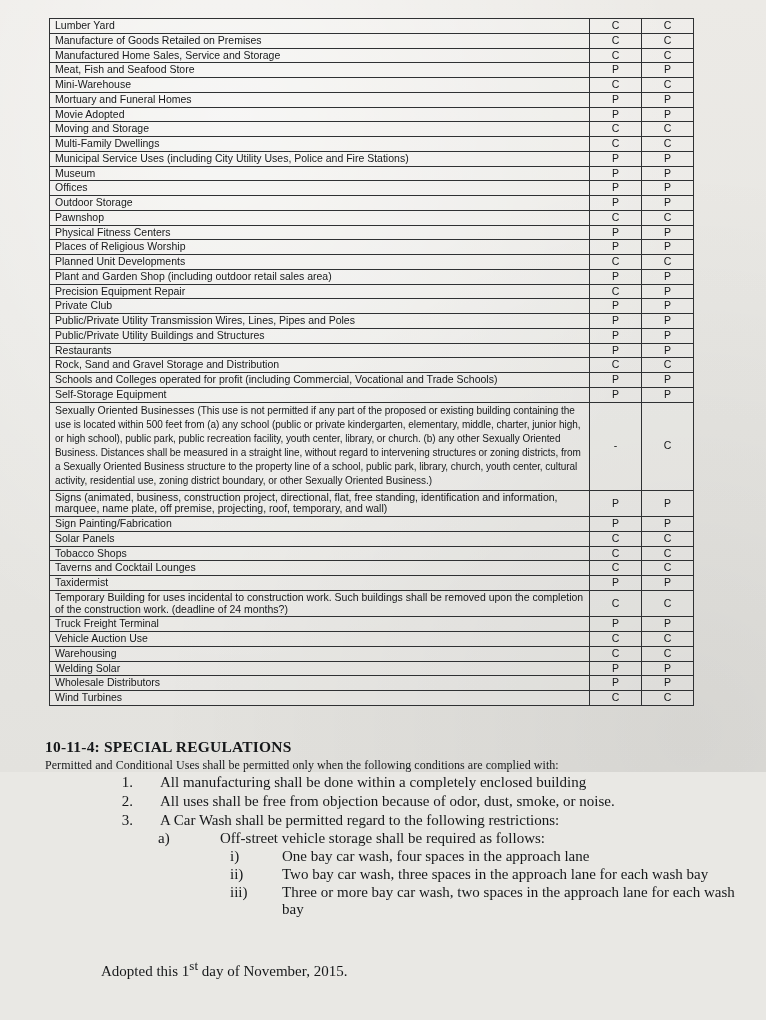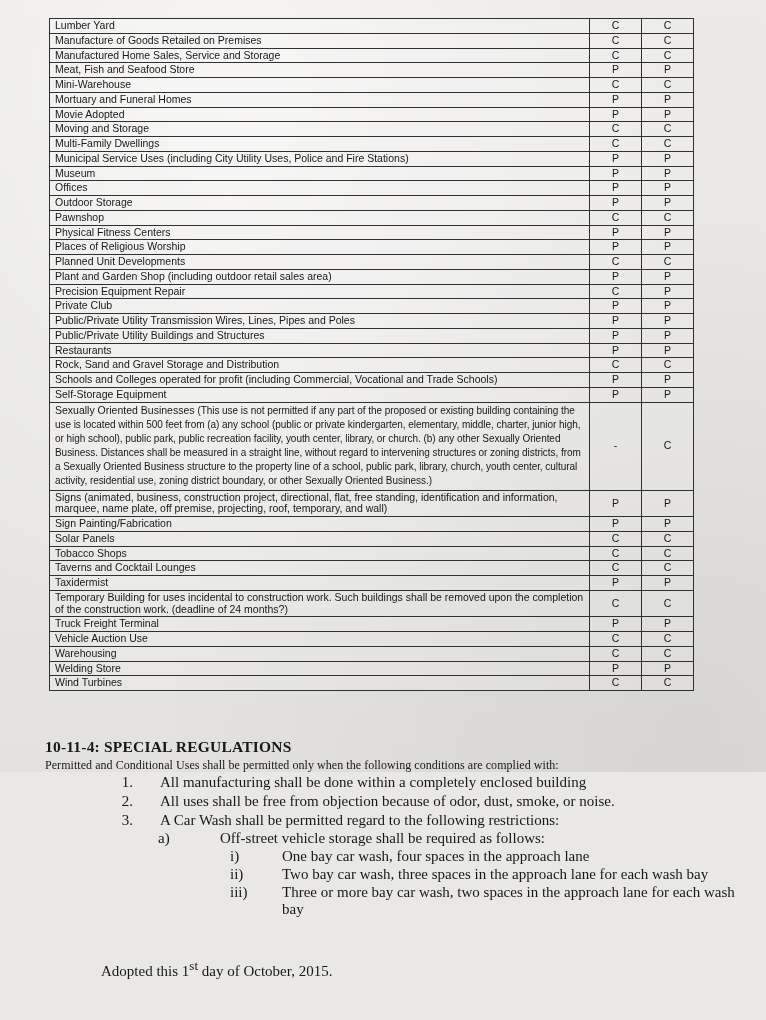--- a/index.html
+++ b/index.html
@@ -340,21 +340,26 @@
             <td><span>Vehicle Auction Use</span></td>
             <td class="code">C</td>
             <td class="code">C</td>
           </tr>
           <tr>
             <td><span>Warehousing</span></td>
             <td class="code">C</td>
             <td class="code">C</td>
           </tr>
           <tr>
-            <td><span>Welding Store</span></td>
+            <td><span>Welding Solar</span></td>
+            <td class="code">P</td>
+            <td class="code">P</td>
+          </tr>
+          <tr>
+            <td><span>Wholesale Distributors</span></td>
             <td class="code">P</td>
             <td class="code">P</td>
           </tr>
           <tr>
             <td><span>Wind Turbines</span></td>
             <td class="code">C</td>
             <td class="code">C</td>
           </tr>
         </tbody>
     </table>
@@ -394,15 +399,15 @@
                 <span>Three or more bay car wash, two spaces in the approach lane for each wash bay</span>
               </li>
             </ol>
           </li>
         </ol>
       </li>
     </ol>
   </div>
 
   <div class="adopted">
-    <span>Adopted this 1</span><sup>st</sup><span> day of October, 2015.</span>
+    <span>Adopted this 1</span><sup>st</sup><span> day of November, 2015.</span>
   </div>
 </div>
 
 </body></html>

